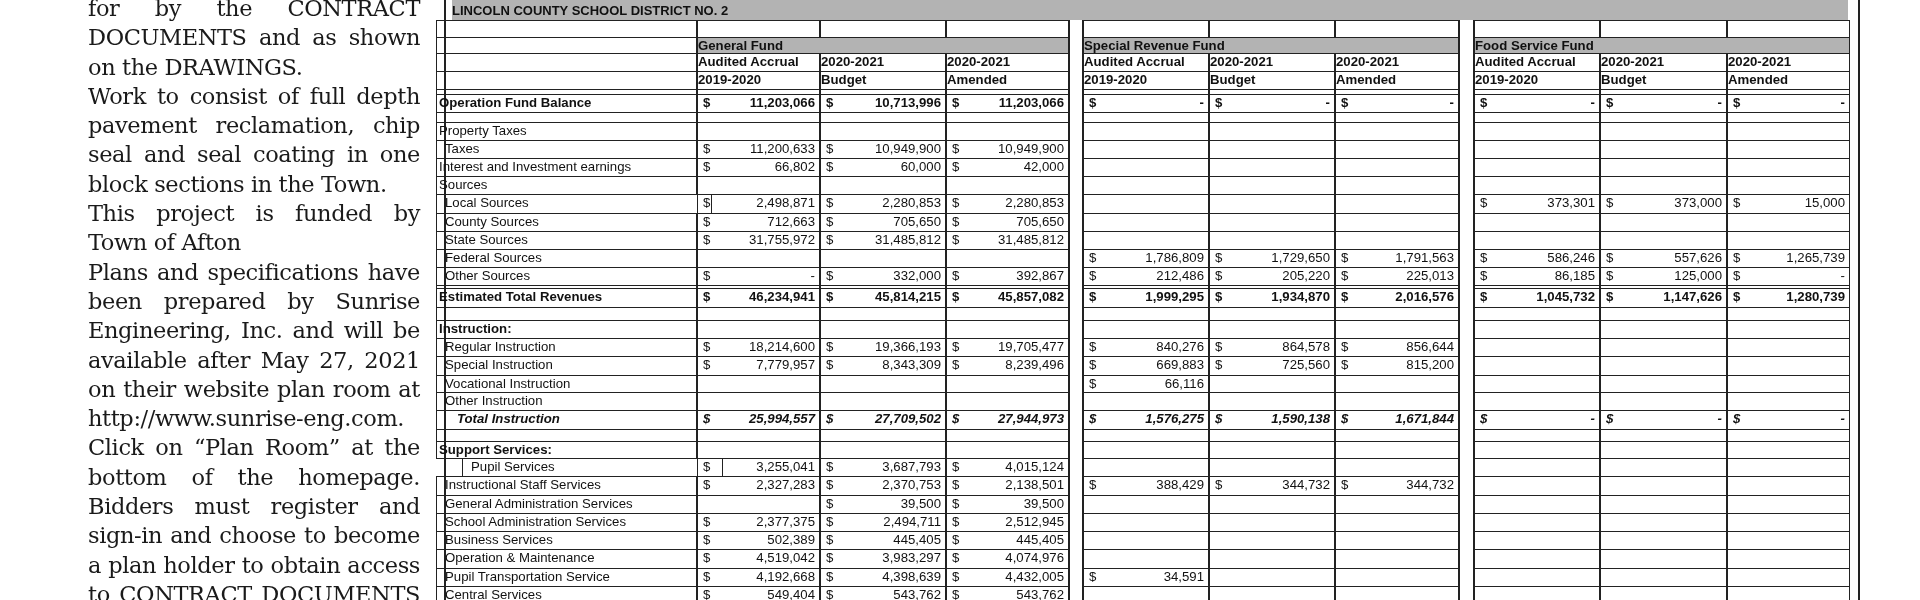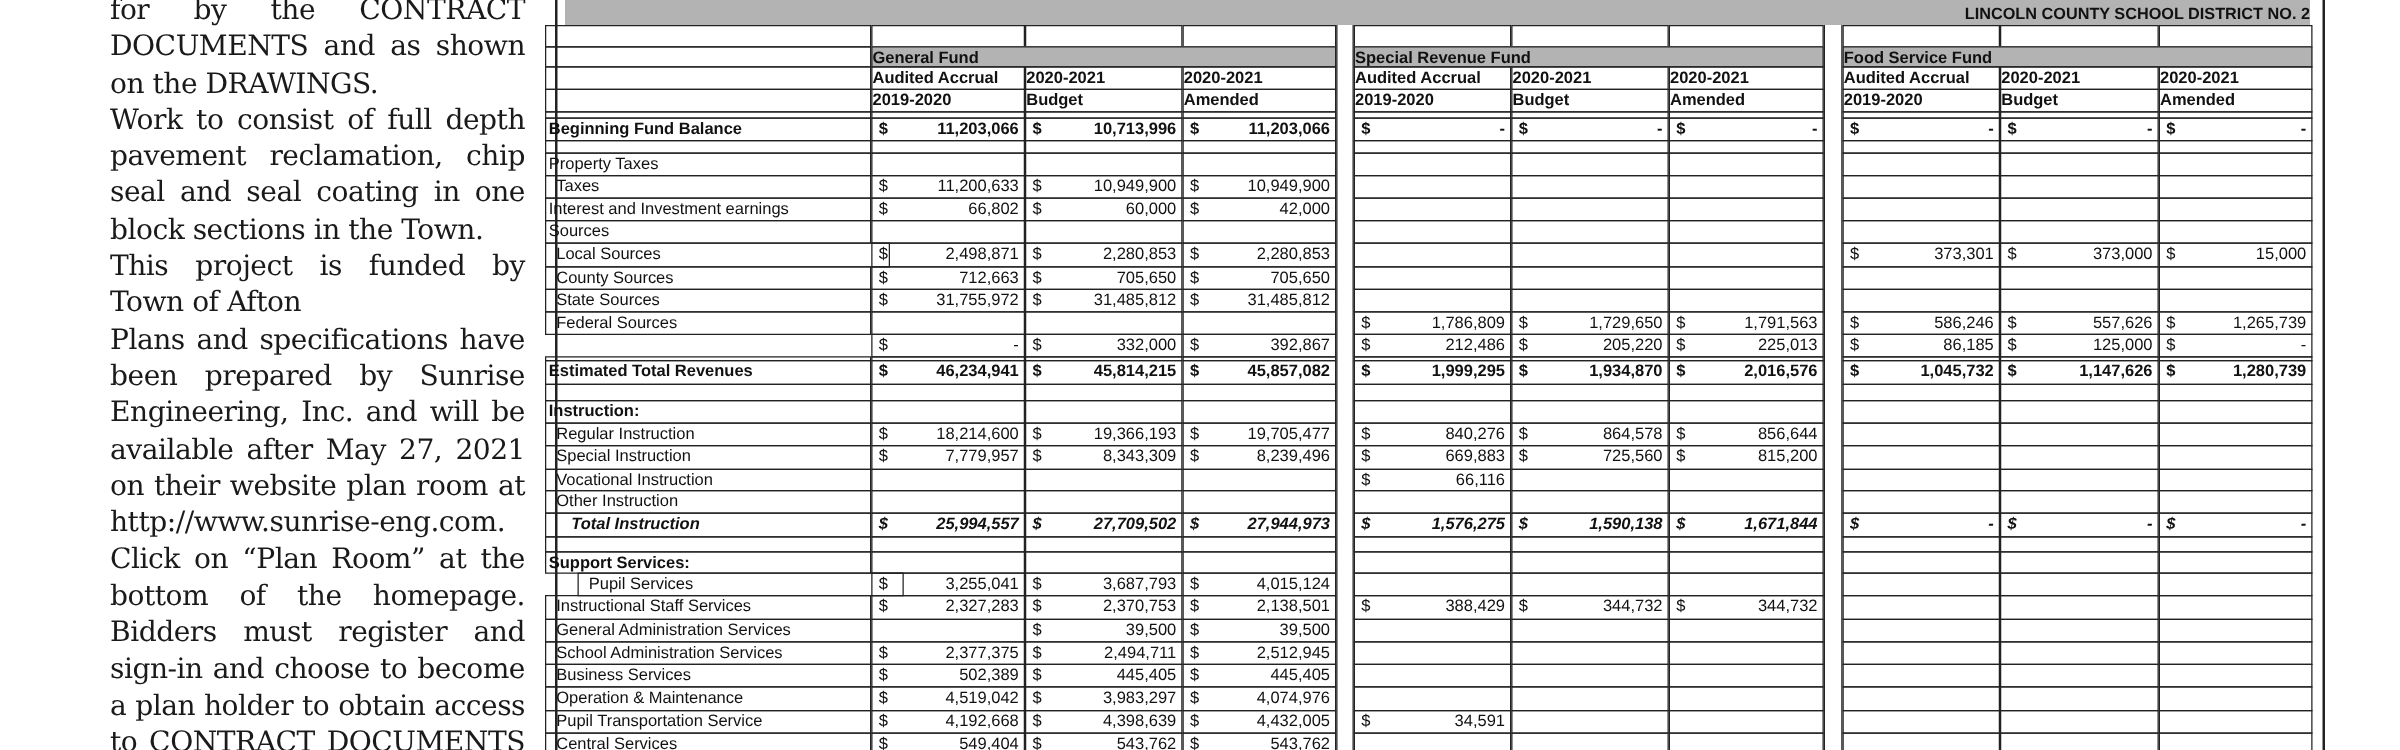--- a/index.html
+++ b/index.html
@@ -6,21 +6,21 @@
   body { width:1920px; height:600px; overflow:hidden; background:#ffffff; position:relative; font-family:"Liberation Sans", sans-serif; color:#111; }
 
   
   .article { position:absolute; left:88px; top:-6px; width:332px; font-family:"DejaVu Serif", serif; font-size:22.5px; line-height:29.3px; color:#1a1a1a; letter-spacing:-0.4px; }
   .article p { margin:0; text-align:justify; text-align-last:left; }
   .col-rule { position:absolute; left:444px; top:0; width:2px; height:600px; background:#222; }
   .right-rule { position:absolute; left:1858px; top:0; width:2px; height:600px; background:#222; }
 
   
   .sheet { position:absolute; left:452px; top:0; width:1396px; height:600px; }
-  .title-band { position:absolute; left:0; top:0; width:1396px; height:20px; background:#b3b3b3; font-weight:bold; font-size:13px; text-align:right; line-height:22px; }
+  .title-band { position:absolute; left:0; top:0; width:1396px; height:20px; background:#b3b3b3; font-weight:bold; font-size:13px; text-align:left; line-height:22px; }
   .cell { position:absolute; box-sizing:border-box; border:1px solid #222; font-size:13.2px; line-height:16px; white-space:nowrap; overflow:hidden; }
   .gray { background:#b3b3b3; }
   .hdr { font-weight:bold; }
   .label { padding-left:2px; }
   .indent { padding-left:8px; }
   .indent2 { padding-left:20px; }
   .bold { font-weight:bold; }
   .ital { font-style:italic; }
   .money { display:flex; justify-content:space-between; padding:0 4px 0 5px; }
   .gutter { position:absolute; box-sizing:border-box; border-left:1px solid #222; border-right:1px solid #222; }
@@ -116,21 +116,21 @@
     <div class="cell" style="left: -16px; top: 429px; width: 261px; height: 13px;"></div>
     <div class="cell" style="left: 245px; top: 429px; width: 123px; height: 13px;"></div>
     <div class="cell" style="left: 368px; top: 429px; width: 126px; height: 13px;"></div>
     <div class="cell" style="left: 494px; top: 429px; width: 123px; height: 13px;"></div>
     <div class="cell" style="left: 631px; top: 429px; width: 126px; height: 13px;"></div>
     <div class="cell" style="left: 757px; top: 429px; width: 126px; height: 13px;"></div>
     <div class="cell" style="left: 883px; top: 429px; width: 124px; height: 13px;"></div>
     <div class="cell" style="left: 1022px; top: 429px; width: 126px; height: 13px;"></div>
     <div class="cell" style="left: 1148px; top: 429px; width: 127px; height: 13px;"></div>
     <div class="cell" style="left: 1275px; top: 429px; width: 123px; height: 13px;"></div>
-    <div class="cell label bold" style="left: -16px; top: 94px; width: 261px; height: 19px;"><span>Beginning Fund Balance</span></div>
+    <div class="cell label bold" style="left: -16px; top: 94px; width: 261px; height: 19px;"><span>Operation Fund Balance</span></div>
     <div class="cell money bold" style="left: 245px; top: 94px; width: 123px; height: 19px;">
       <span>$</span>
       <span>11,203,066</span>
     </div>
     <div class="cell money bold" style="left: 368px; top: 94px; width: 126px; height: 19px;">
       <span>$</span>
       <span>10,713,996</span>
     </div>
     <div class="cell money bold" style="left: 494px; top: 94px; width: 123px; height: 19px;">
       <span>$</span>
@@ -305,20 +305,21 @@
       <span>586,246</span>
     </div>
     <div class="cell money" style="left: 1148px; top: 249px; width: 127px; height: 19px;">
       <span>$</span>
       <span>557,626</span>
     </div>
     <div class="cell money" style="left: 1275px; top: 249px; width: 123px; height: 19px;">
       <span>$</span>
       <span>1,265,739</span>
     </div>
+    <div class="cell label indent" style="left: -16px; top: 267px; width: 261px; height: 19px;"><span>Other Sources</span></div>
     <div class="cell money" style="left: 245px; top: 267px; width: 123px; height: 19px;">
       <span>$</span>
       <span>-</span>
     </div>
     <div class="cell money" style="left: 368px; top: 267px; width: 126px; height: 19px;">
       <span>$</span>
       <span>332,000</span>
     </div>
     <div class="cell money" style="left: 494px; top: 267px; width: 123px; height: 19px;">
       <span>$</span>

